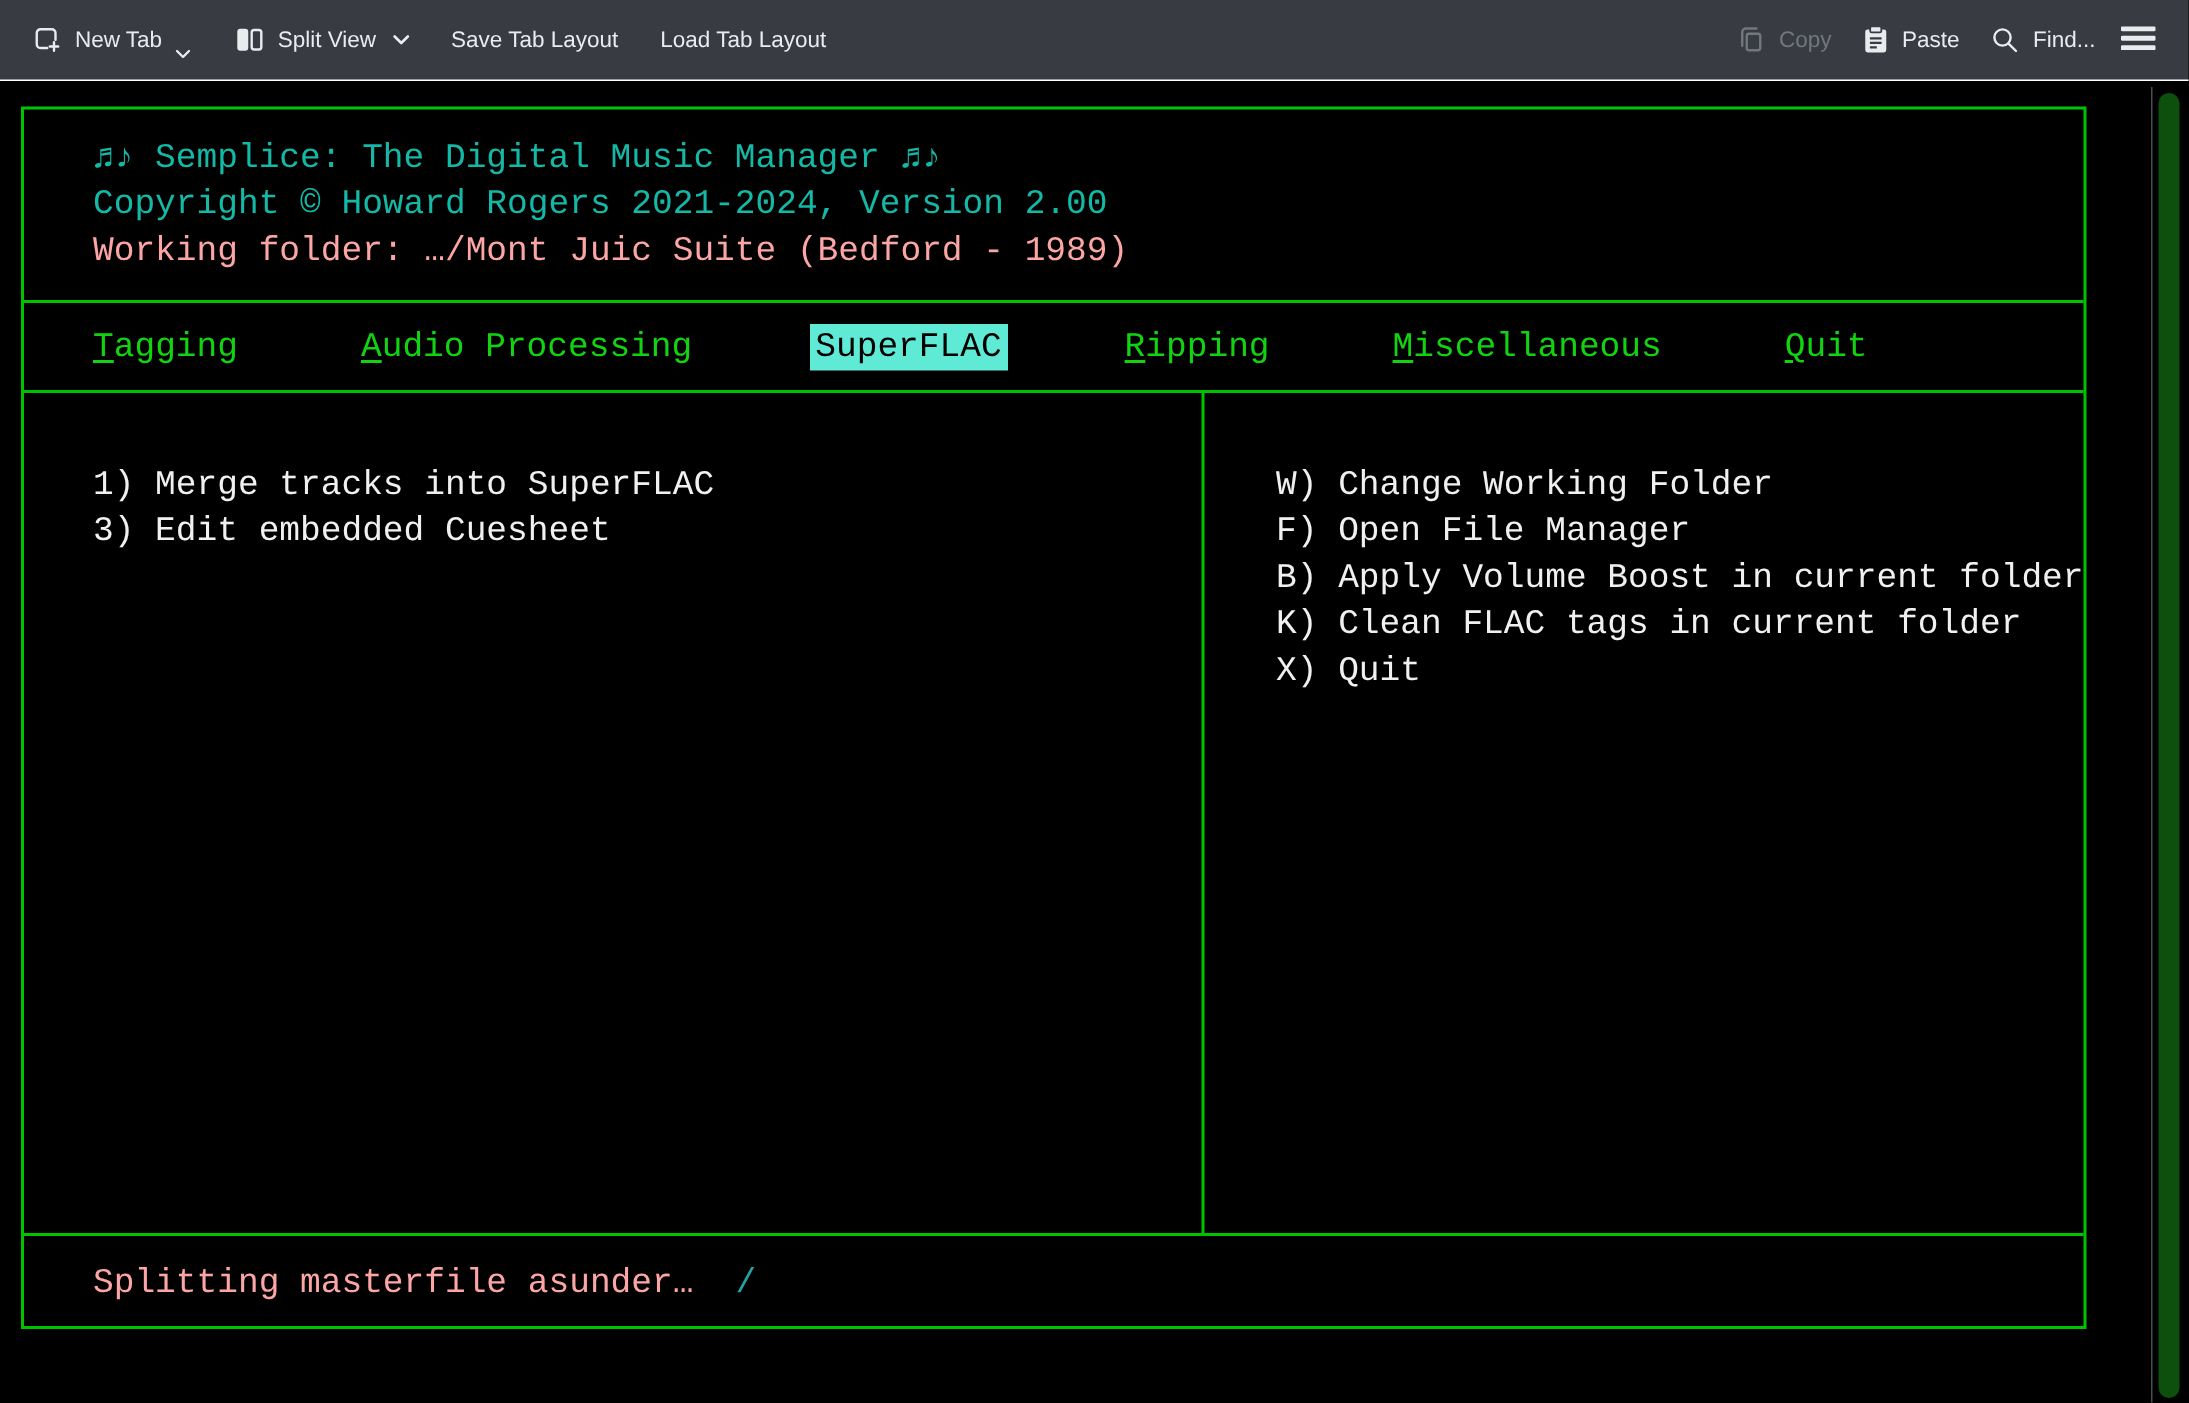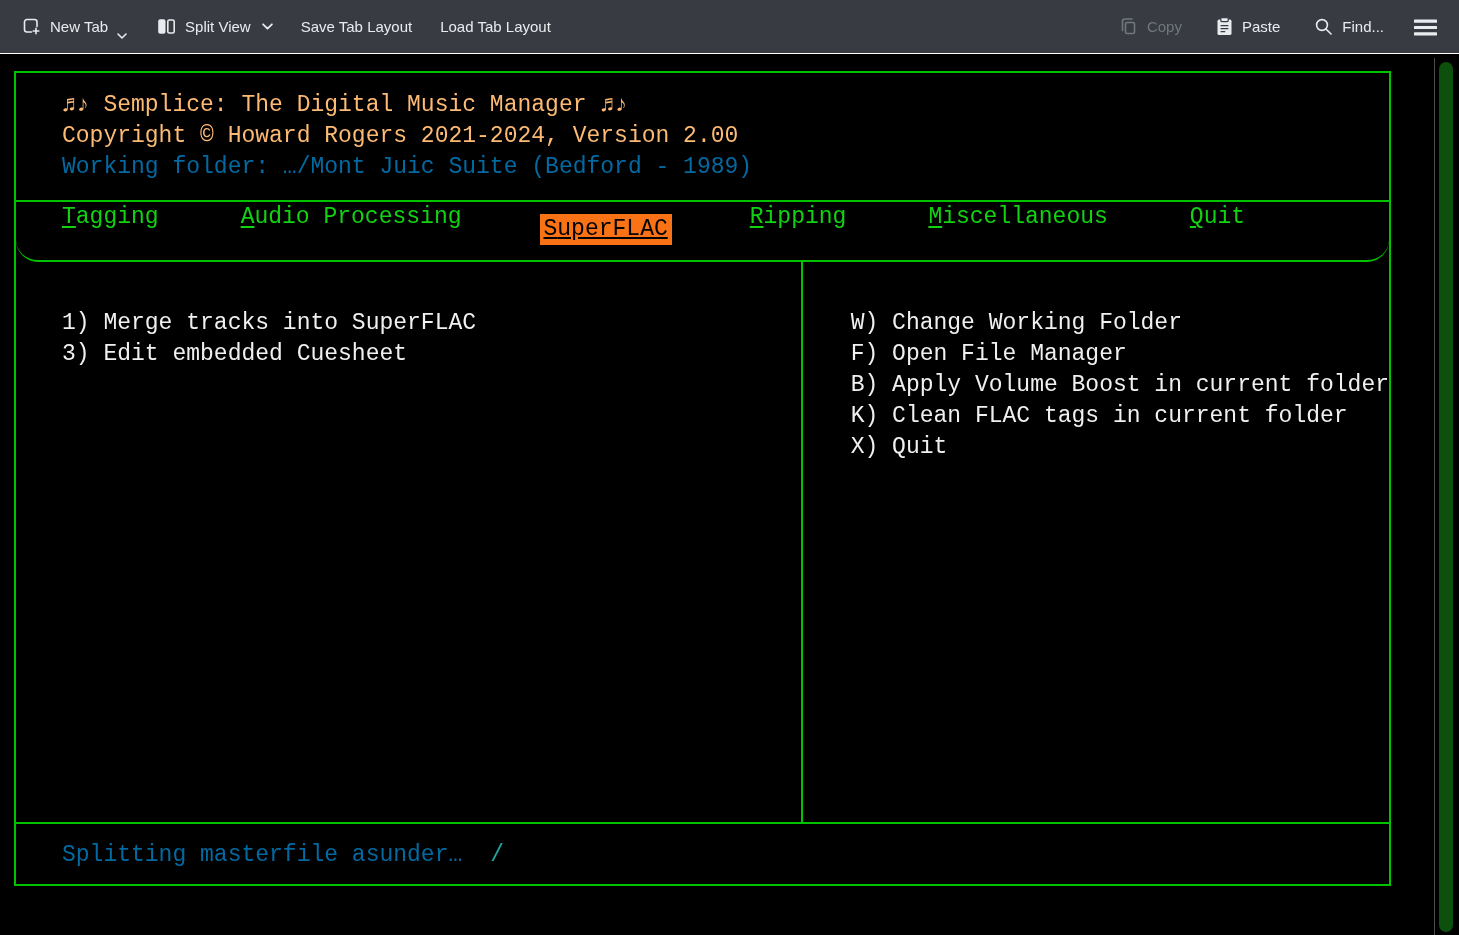--- a/index.html
+++ b/index.html
@@ -10,21 +10,21 @@
   }
 
   
   .toolbar {
     position:absolute; top:0; left:0; right:0; height:53px;
     background:#383c42; border-bottom:1px solid #ffffff;
     display:flex; align-items:center; color:#e9ebee; font-size:15px;
     box-sizing:content-box;
   }
   .tb-left { display:flex; align-items:center; gap:8px; margin-left:12px; }
-  .tb-right { display:flex; align-items:flex-end; gap:14px; margin-right:16px; }
+  .tb-right { display:flex; align-items:flex-start; gap:1px; margin-right:16px; }
   .tb-spacer { flex:1; }
   .tb-btn {
     display:flex; align-items:center; gap:9px; padding:8px 10px;
     border-radius:3px; cursor:default; white-space:nowrap;
   }
   .tb-btn svg { display:block; }
   .tb-btn.disabled { color:#72767d; }
   .chev { margin-left:2px; }
   .chev-newtab { transform:translate(-2px,9px); }
   .icon-stroke { fill:none; stroke:currentColor; stroke-width:1.6; stroke-linecap:round; stroke-linejoin:round; }
@@ -43,32 +43,31 @@
   .tui {
     position:absolute; left:14px; top:13px; width:1377px; height:815px;
     box-sizing:border-box; border:2px solid #00c300;
     font-family:"Liberation Mono", monospace; font-size:23px; line-height:31px;
     color:#f0f0f0;
   }
   .tui-header {
     box-sizing:border-box; height:129px; border-bottom:2px solid #00c300;
     padding:17px 0 0 46px;
   }
-  .t-info { color:#fdba74; }
-  .t-accent { color:#0369a1; }
+  .t-info { color:#14b8a6; }
+  .t-accent { color:#fca5a5; }
 
   .tui-menubar {
     box-sizing:border-box; height:60px; border-bottom:2px solid #00c300;
-    display:flex; align-items:flex-start; gap:82px; padding-left:46px;
+    display:flex; align-items:center; gap:82px; padding-left:46px;
     color:#12d312;
-    border-radius:22px;
   }
   .menu-item { cursor:default; white-space:nowrap; }
   .menu-item .hotkey { text-decoration:underline; text-underline-offset:3px; }
-  .menu-item.selected { background:#f97316; color:#000; padding:0 4px; margin:12px -4px;text-decoration:underline; }
+  .menu-item.selected { background:#5eead4; color:#000; padding:0 4px; margin:12px -4px; }
   .menu-item.selected .hotkey { text-decoration:none; }
 
   .tui-panels {
     box-sizing:border-box; height:562px; border-bottom:2px solid #00c300;
     display:flex;
   }
   .panel-left {
     box-sizing:border-box; width:796px; border-right:2px solid #00c300;
     padding:46px 0 0 46px;
   }

